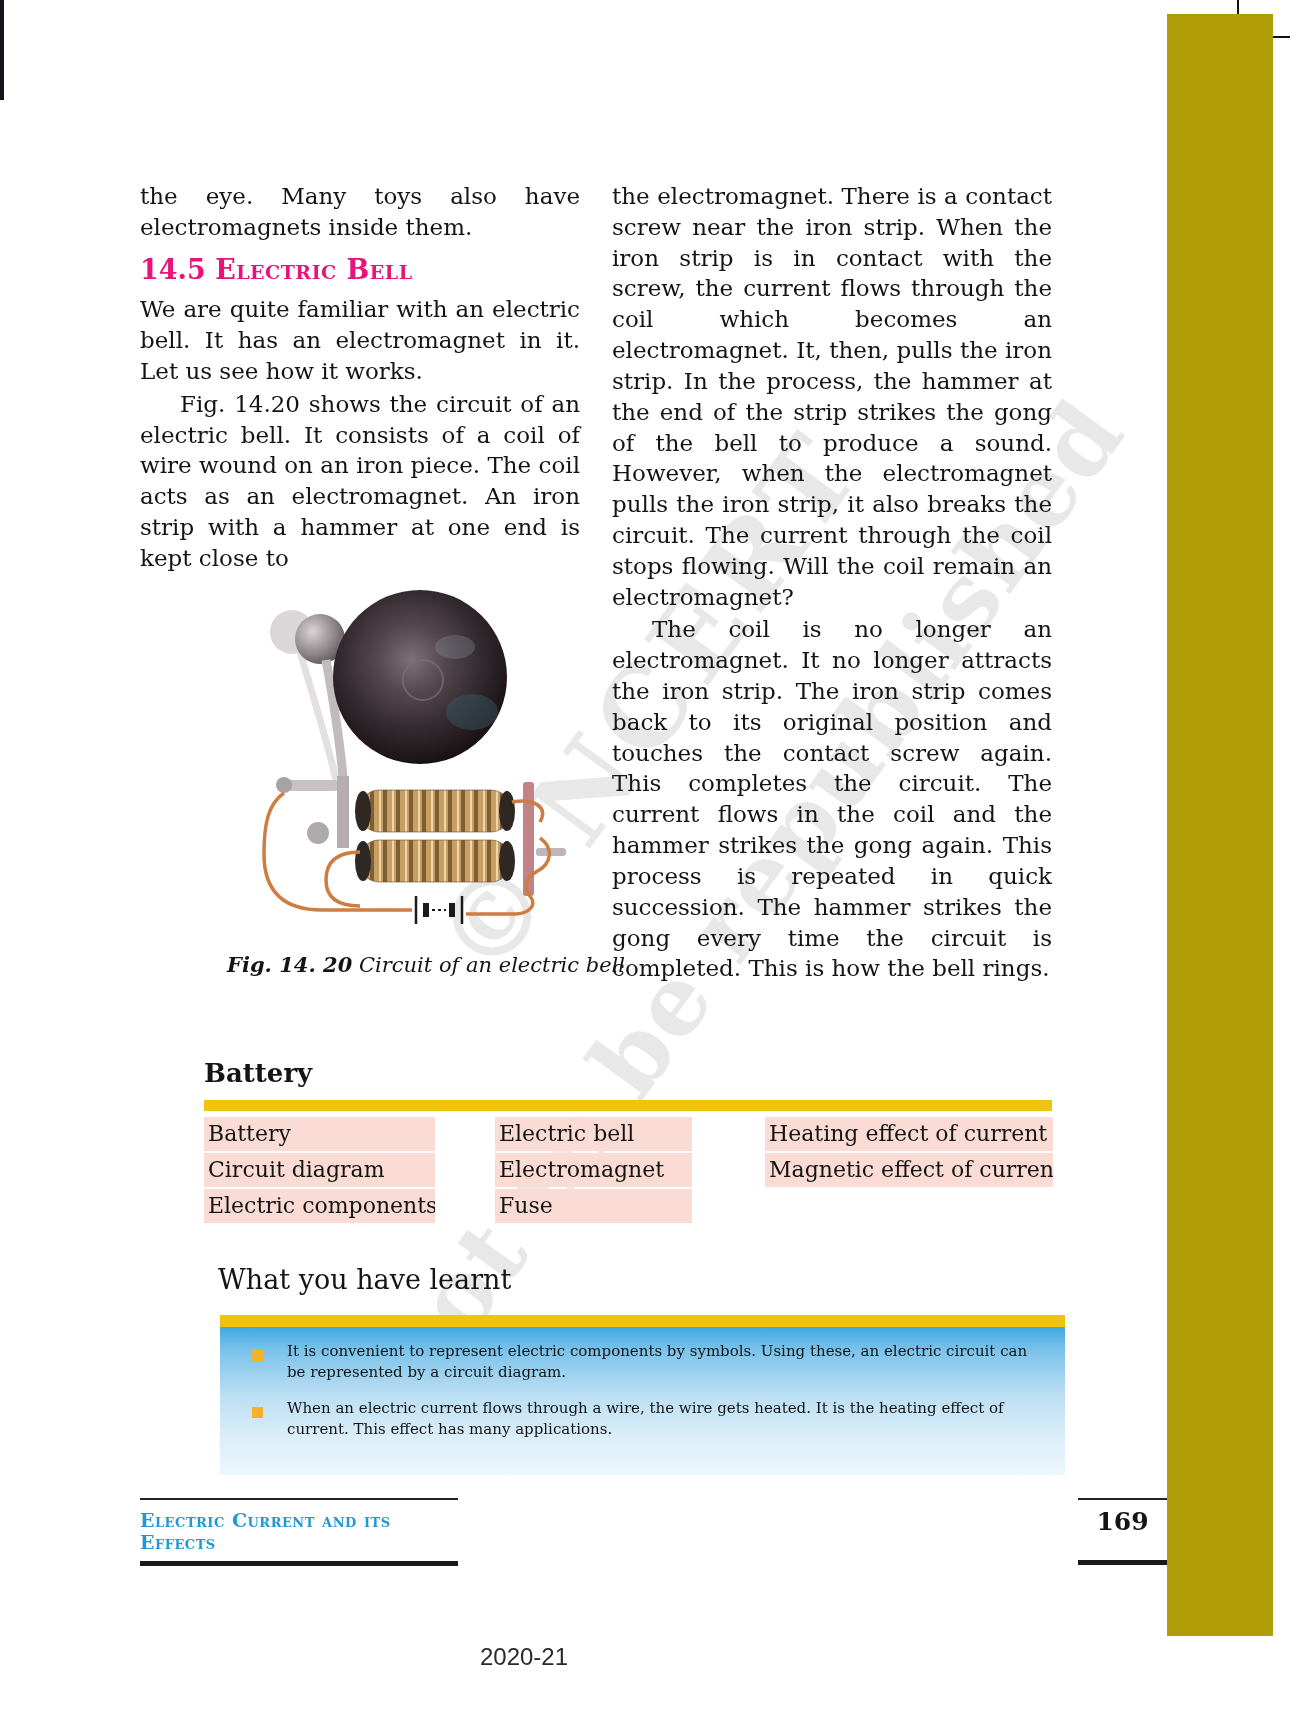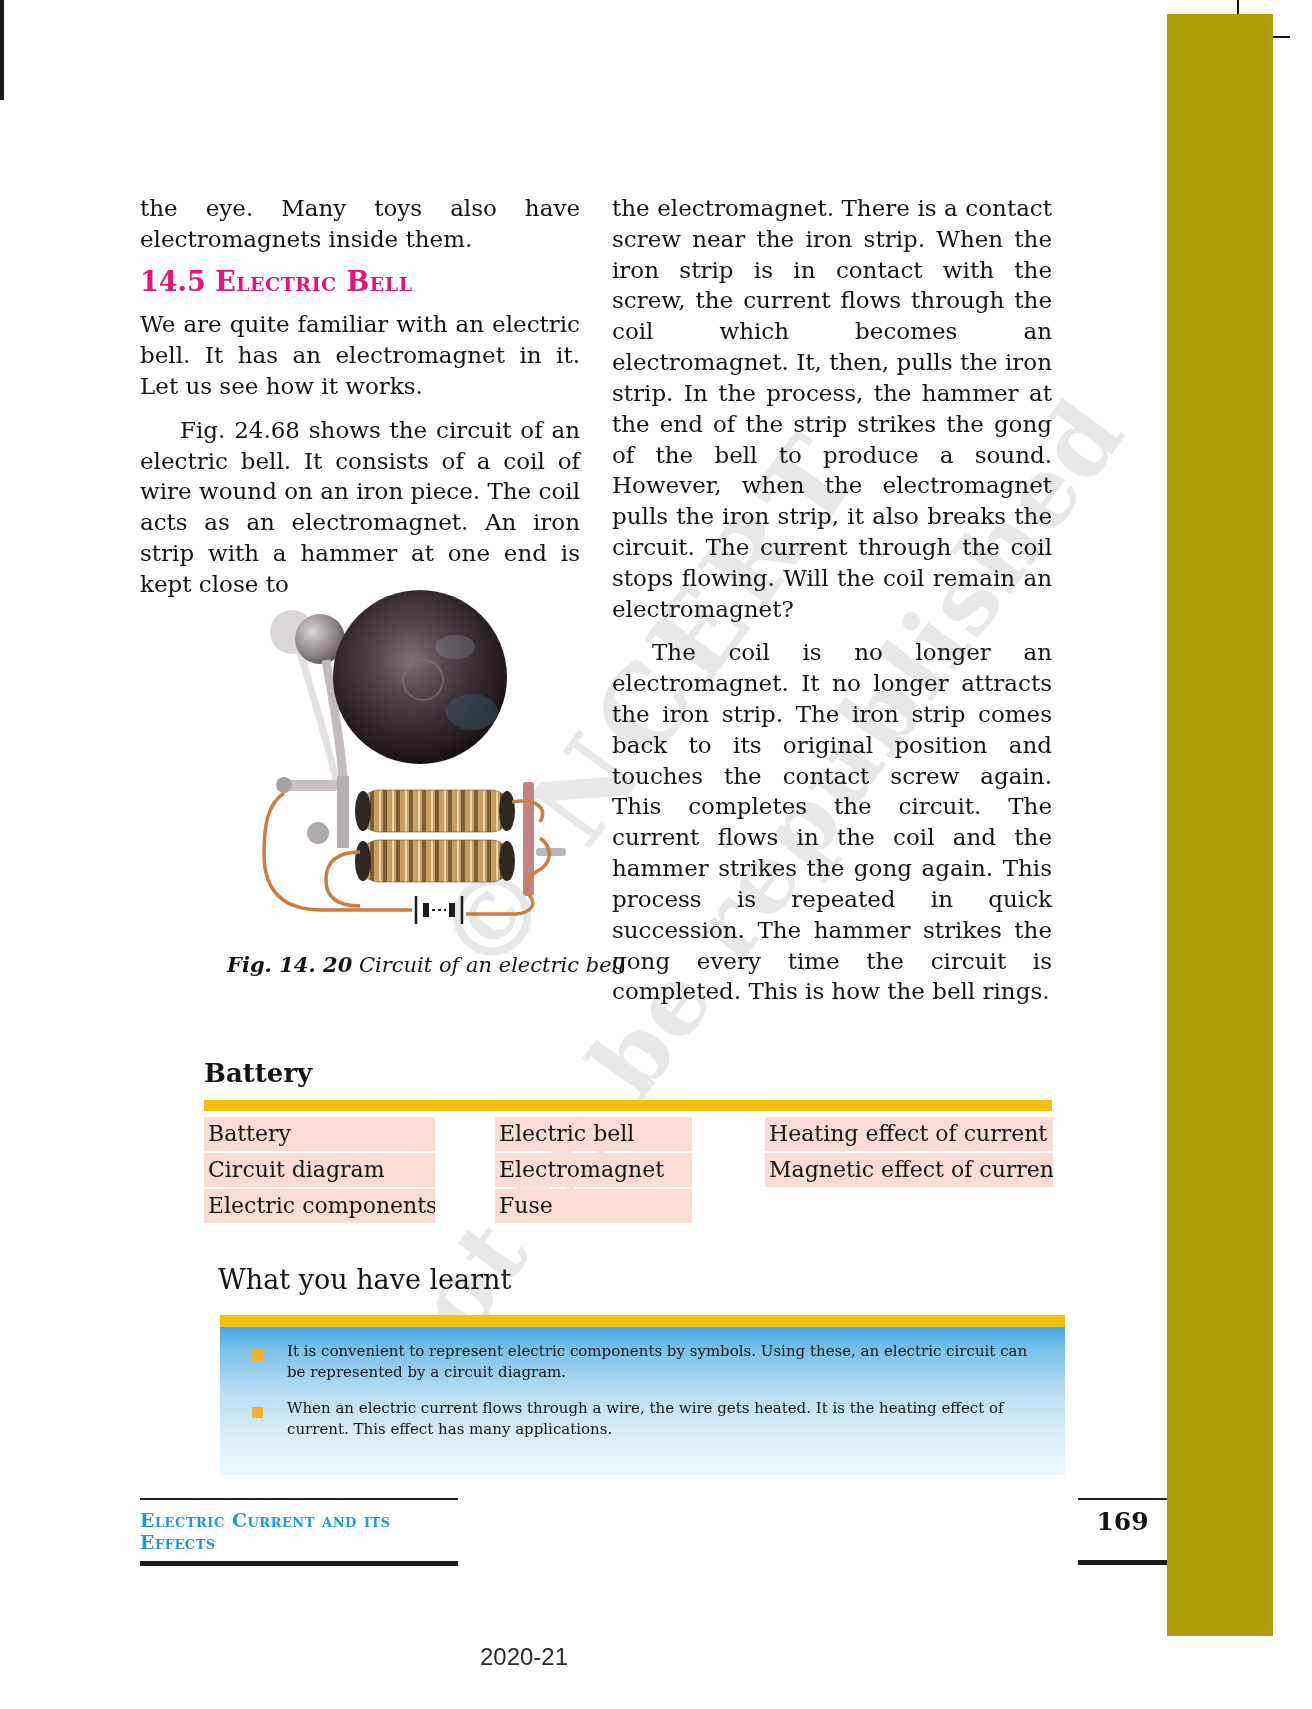--- a/index.html
+++ b/index.html
@@ -14,21 +14,21 @@
   
   .wm{position:absolute;color:rgba(110,110,110,0.16);font-family:"DejaVu Serif",serif;
       font-weight:bold;pointer-events:none;white-space:nowrap;}
   .wm1{left:330px;top:640px;font-size:108px;letter-spacing:8px;transform:rotate(-54deg);}
   .wm2{left:150px;top:840px;font-size:96px;letter-spacing:2px;transform:rotate(-54deg);}
 
   
   .col{position:absolute;width:440px;font-size:23px;line-height:1.34;text-align:justify;}
   .col-left{left:140px;top:180px;}
   .col-right{left:612px;top:180px;}
-  .para{margin:13px 0 2px 0;}
+  .para{margin:1px 0 2px 0;}
   .indent{text-indent:40px;}
   .sec-heading{margin:12px 0 10px 0;font-size:27px;font-weight:bold;color:#e8127a;
                text-align:left;line-height:1.1;}
   .sec-heading .smallcaps{font-variant:small-caps;letter-spacing:0.5px;}
 
   
   .figure-wrap{position:absolute;left:240px;top:552px;width:360px;height:390px;}
   .fig-caption{position:absolute;left:145px;top:952px;width:480px;text-align:right;
                font-size:21px;font-style:italic;}
   .fig-caption .fig-label{font-weight:bold;}
@@ -77,21 +77,21 @@
   <div class="wm wm1">© NCERT</div>
   <div class="wm wm2">not to be republished</div>
 
   <div class="col col-left">
     <p class="para">the eye. Many toys also have electromagnets inside them.</p>
     <div class="sec-heading">
       <span>14.5</span>
       <span class="smallcaps">Electric Bell</span>
     </div>
     <p class="para">We are quite familiar with an electric bell. It has an electromagnet in it.  Let us see how it works.</p>
-    <p class="para indent">Fig. 24.68 shows the circuit of an electric bell. It consists of a coil of wire wound on an iron piece.  The coil acts as an electromagnet. An iron strip with a hammer at one end is kept close to</p>
+    <p class="para indent">Fig. 14.20 shows the circuit of an electric bell. It consists of a coil of wire wound on an iron piece.  The coil acts as an electromagnet. An iron strip with a hammer at one end is kept close to</p>
   </div>
 
   <div class="col col-right">
     <p class="para">the electromagnet. There is a contact screw near the iron strip. When the iron strip is in contact with the screw, the current flows through the coil which becomes an electromagnet. It, then, pulls the iron strip. In the process, the hammer at the end of the strip strikes the gong of the bell to produce a sound. However, when the electromagnet pulls the iron strip, it also breaks the circuit. The current through the coil stops flowing. Will the coil remain an electromagnet?</p>
     <p class="para indent">The coil is no longer an electromagnet. It no longer attracts the iron strip. The iron strip comes back to its original position and touches the contact screw again. This completes the circuit. The current flows in the coil and the hammer strikes the gong again.  This process is repeated in quick succession. The hammer strikes the gong every time the circuit is completed.  This is how the bell rings.</p>
   </div>
 
   <div class="figure-wrap">
     <svg width="360" height="390" viewBox="0 0 360 390">
       <defs>

